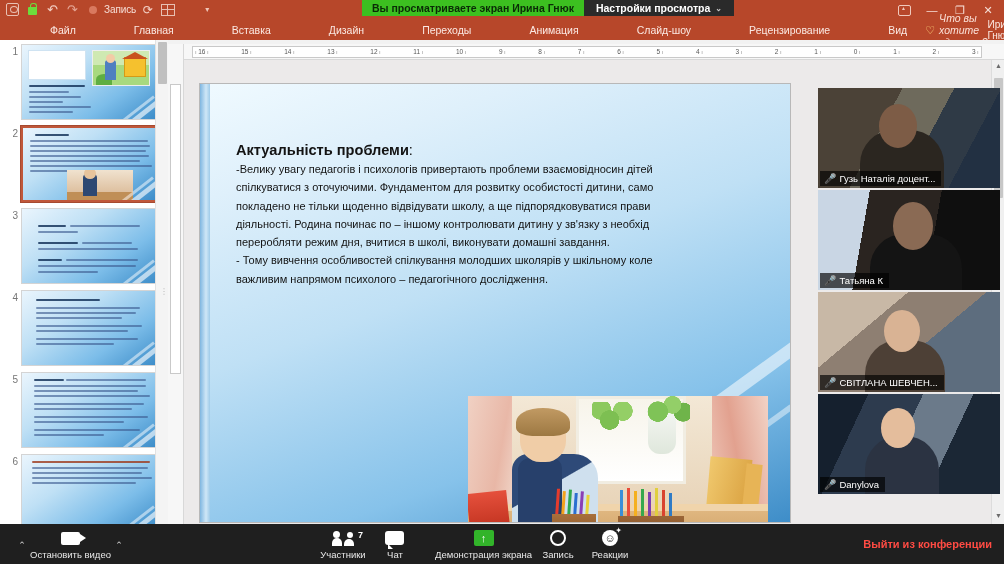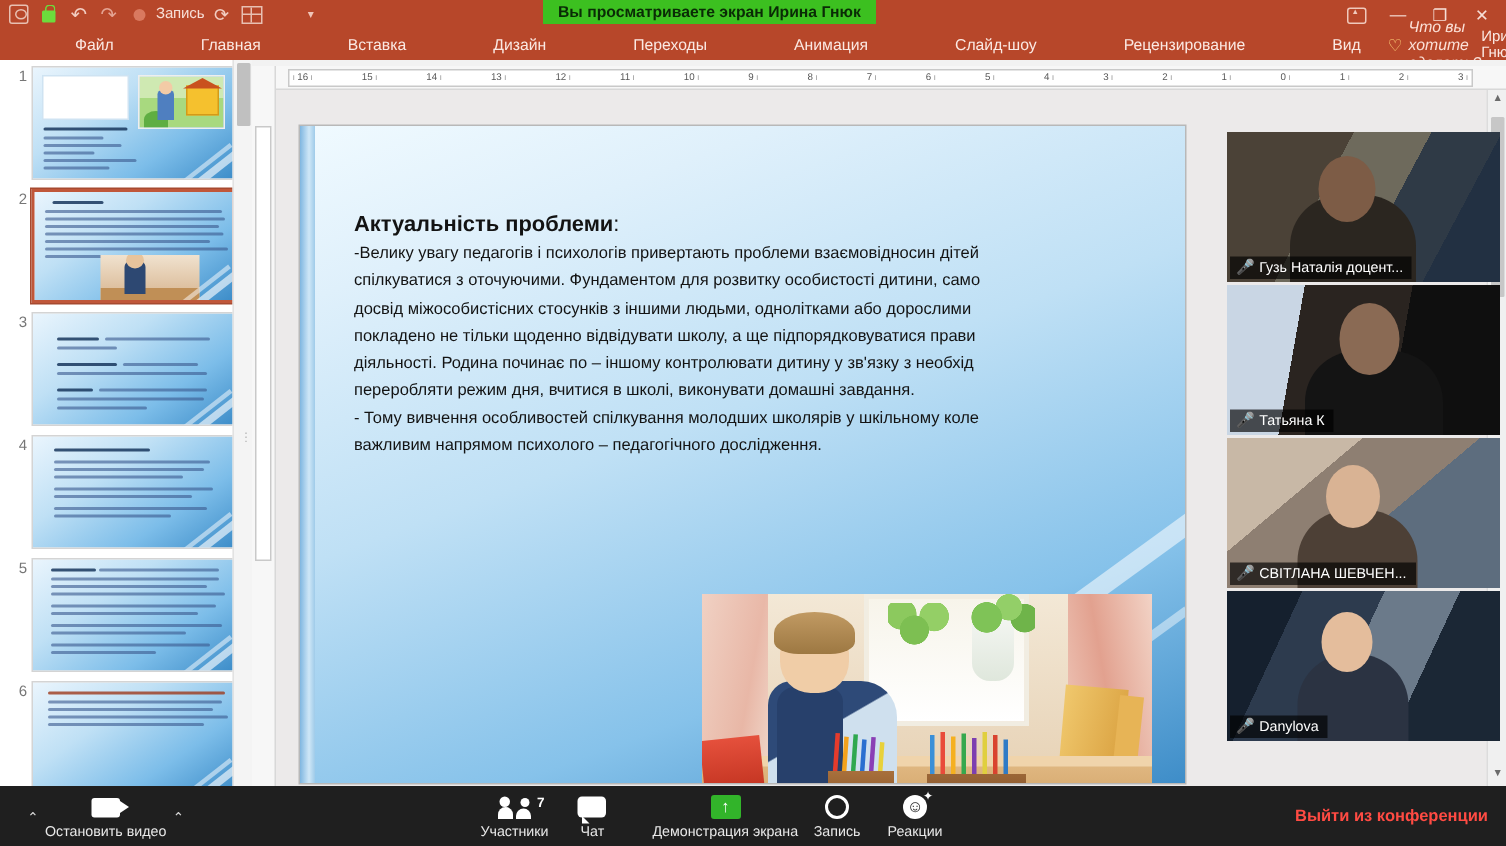--- a/index.html
+++ b/index.html
@@ -540,20 +540,24 @@
           <span class="ribbon-opt"></span>
         </span>
       <span class="win-btn">—</span>
       <span class="win-btn">❐</span>
       <span class="win-btn">✕</span>
     </div>
   </div>
 
   <div class="share-banner">
     <div class="green">Вы просматриваете экран Ирина Гнюк</div>
+    <div class="dark">
+      <span>Настройки просмотра</span>
+      <span class="chev">⌄</span>
+    </div>
   </div>
 
   <div class="ribbon-tabs">
     <span class="rtab first">Файл</span>
     <span class="rtab">Главная</span>
     <span class="rtab">Вставка</span>
     <span class="rtab">Дизайн</span>
     <span class="rtab">Переходы</span>
     <span class="rtab">Анимация</span>
     <span class="rtab">Слайд-шоу</span>
@@ -788,21 +792,20 @@
         <div class="slide-streak-a"></div>
         <div class="slide-streak-b"></div>
 
         <div class="slide-text">
           <div class="slide-heading">
             <span>Актуальність проблеми</span><span class="colon">:</span>
           </div>
           <div class="slide-body">
             <p>-Велику увагу педагогів і психологів привертають проблеми взаємовідносин дітей</p>
             <p>спілкуватися з оточуючими.  Фундаментом для розвитку особистості дитини, само</p>
-            <p>досвід міжособистісних стосунків з іншими людьми, однолітками або дорослими</p>
             <p>покладено не тільки щоденно відвідувати школу, а ще підпорядковуватися прави</p>
             <p>діяльності. Родина починає по – іншому контролювати дитину у зв'язку з необхід</p>
             <p>переробляти режим дня, вчитися в школі, виконувати домашні завдання.</p>
             <p>- Тому вивчення особливостей спілкування молодших школярів у шкільному коле</p>
             <p>важливим напрямом психолого – педагогічного дослідження.</p>
           </div>
         </div>
 
         <div class="slide-photo">
           <div class="ph-window"></div>

